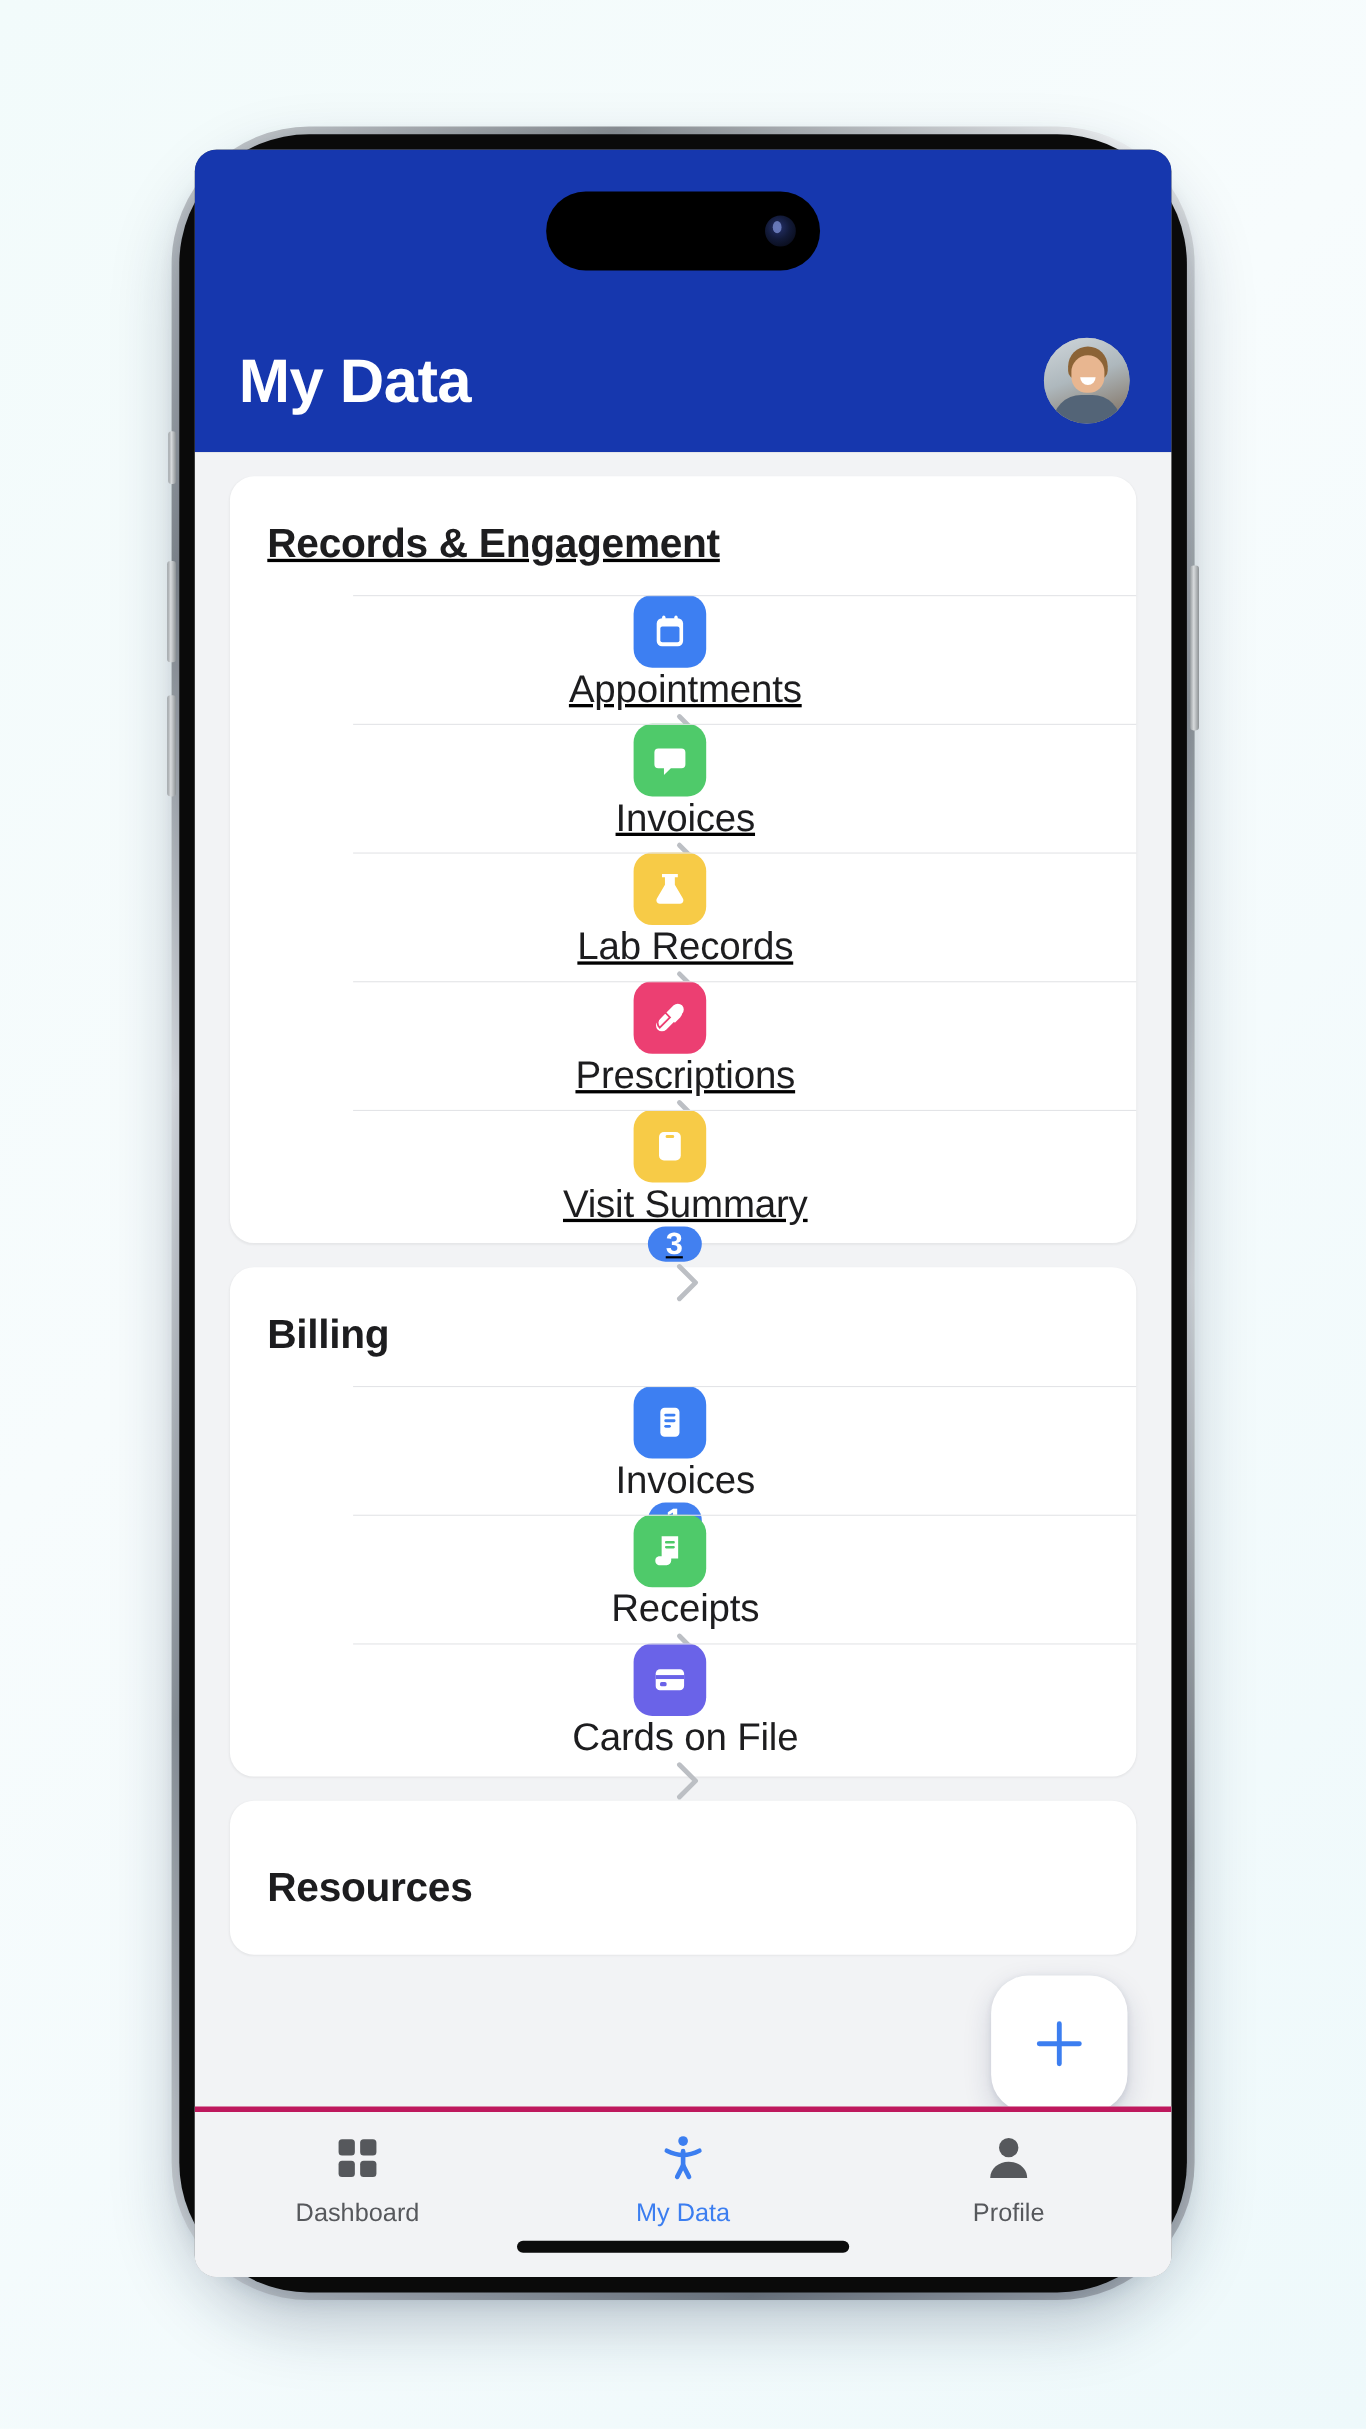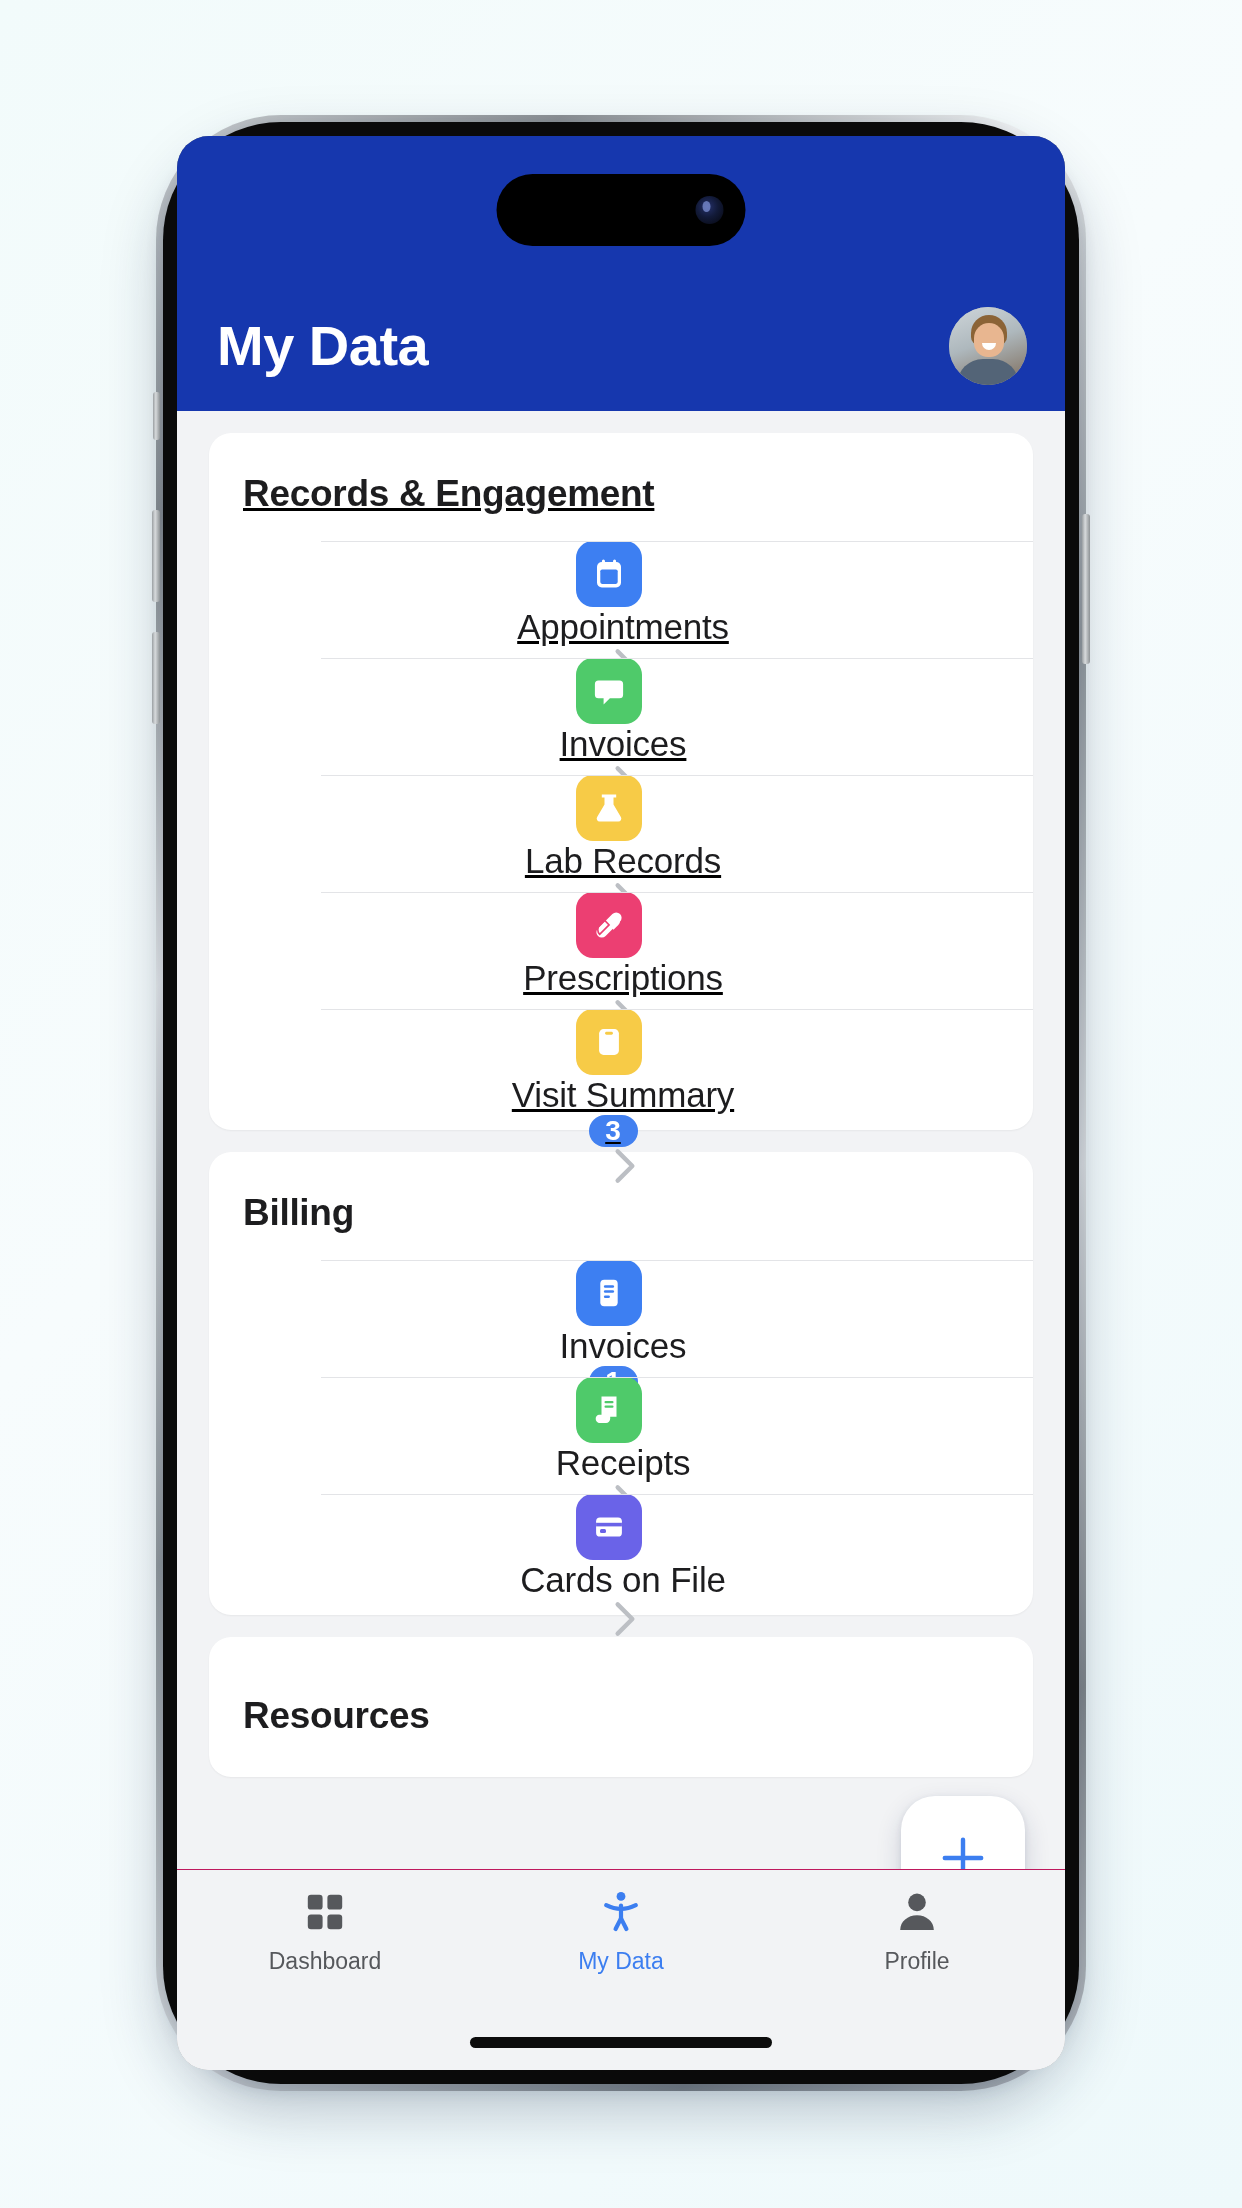--- a/index.html
+++ b/index.html
@@ -43,21 +43,21 @@
   }
   .btn-silence { left: -10px; top: 270px; width: 7px; height: 48px; }
   .btn-volup   { left: -11px; top: 388px; width: 8px; height: 92px; }
   .btn-voldn   { left: -11px; top: 510px; width: 8px; height: 92px; }
   .btn-power   { right: -11px; top: 392px; width: 8px; height: 150px; }
 
   
   #screen {
     position: absolute;
     inset: 14px;
-    border-radius: 32px;
+    border-radius: 20px;
     overflow: hidden;
     background: #737373;
   }
 
   
   #app-header {
     position: relative;
     height: 275px;
     background: #1637ae;
   }
@@ -216,23 +216,23 @@
     align-items: center;
     justify-content: center;
     box-shadow: 0 10px 26px rgba(25,40,80,.16), 0 2px 6px rgba(25,40,80,.10);
     z-index: 5;
   }
 
   
   #tab-bar {
     position: absolute;
     left: 0; right: 0; bottom: 0;
-    height: 201px;
+    height: 155px;
     background: #f2f3f5;
-    border-top: 1px solid #be185d;
+    border-top: 5px solid #be185d;
     display: flex;
     z-index: 6;
   }
   .tab {
     flex: 1 1 0;
     display: flex;
     flex-direction: column;
     align-items: center;
     justify-content: flex-start;
     padding-top: 16px;

